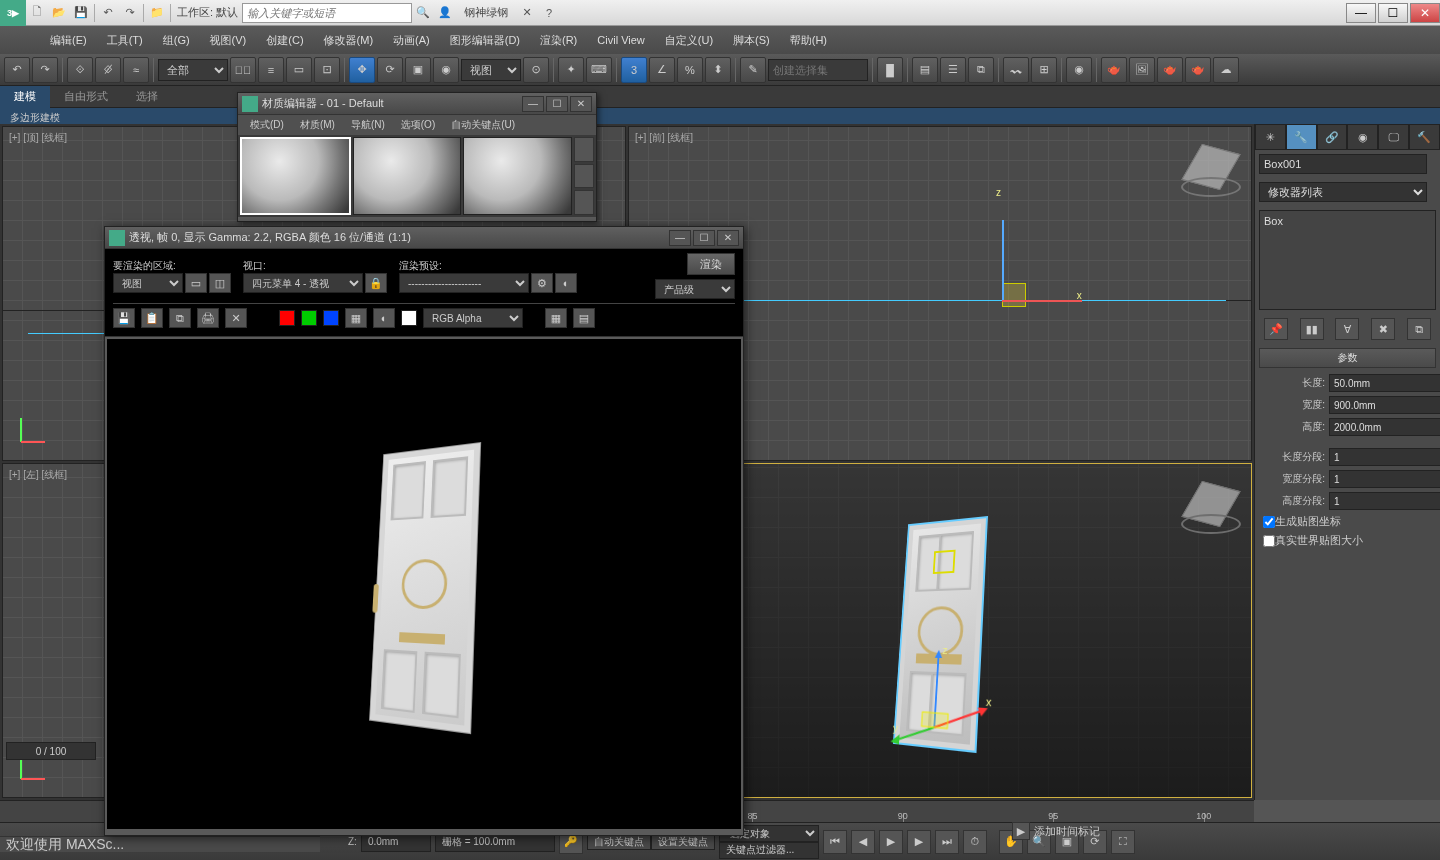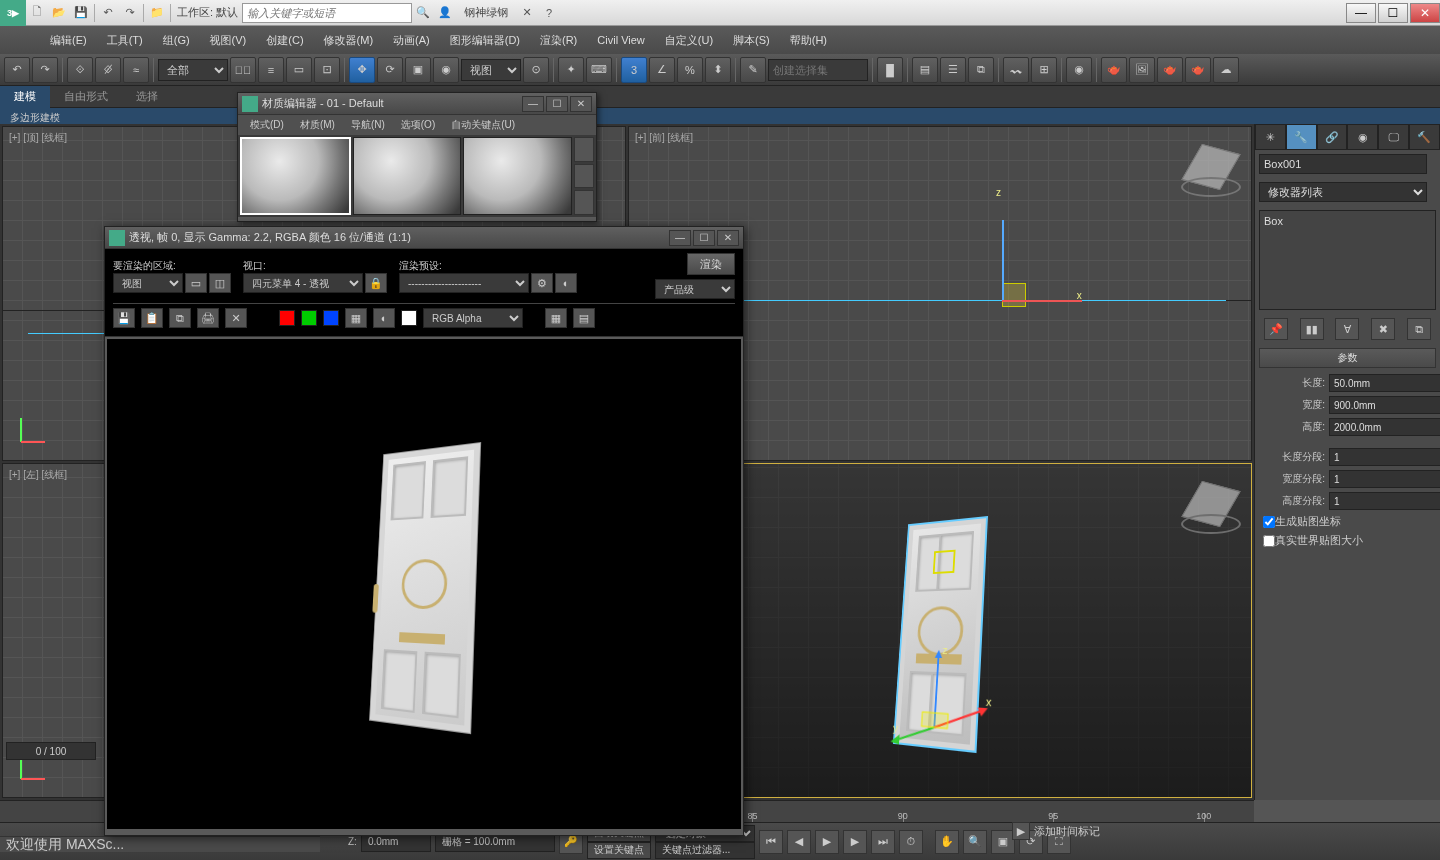--- a/index.html
+++ b/index.html
@@ -497,21 +497,21 @@
     </div>
 </div>
 
 <div class="statusbar">
   <div class="prompt-line">欢迎使用   MAXSc...</div>
   <div style="width:340px"></div>
   <span class="status-label">Z:</span>
   <div class="status-field" style="width:70px">0.0mm</div>
   <div class="status-field" style="width:120px">栅格 = 100.0mm</div>
   <div class="status-btn">🔑</div>
-  <div style="flex:0 0 auto;display:flex;flex-direction:column">
+  <div style="flex:0 0 auto;display:flex;flex-direction:row">
     <div class="status-field" style="background:#4a4a4a;height:17px">自动关键点</div>
     <div class="status-field" style="background:#4a4a4a;height:17px">设置关键点</div>
   </div>
   <div style="flex:0 0 auto;display:flex;flex-direction:column">
     <select class="status-field" style="width:100px;height:17px"><option>选定对象</option></select>
     <div class="status-field" style="height:17px">关键点过滤器...</div>
   </div>
   <div class="status-btn">⏮</div>
   <div class="status-btn">◀</div>
   <div class="status-btn">▶</div>

